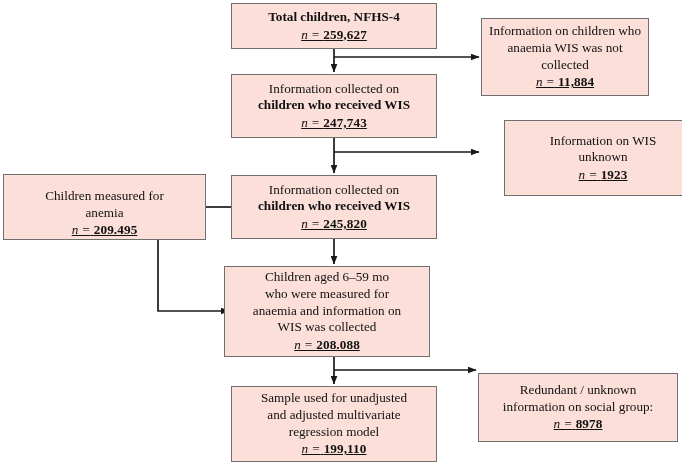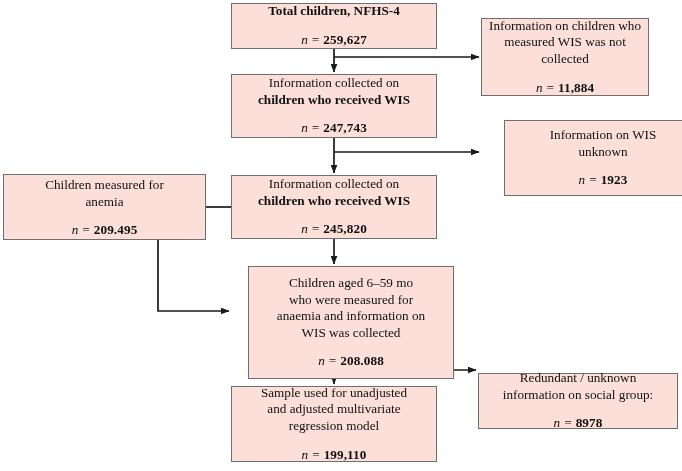--- a/index.html
+++ b/index.html
@@ -39,39 +39,40 @@
     z-index: 2;
   }
   .node .line {
     display: block;
     white-space: nowrap;
   }
   .node .bold {
     font-weight: bold;
   }
   .node .nline {
-    margin-top: 12px;
+    margin-top: 1px;
     white-space: nowrap;
+    text-decoration: underline;
   }
   .node .nline .ital {
     font-style: italic;
   }
   .node .nline .num {
     font-weight: bold;
     letter-spacing: 0.1px;
   }
   
   #node-total        { left: 231px; top: 3px;   width: 206px; height: 46px; }
   #node-collected-1  { left: 231px; top: 74px;  width: 206px; height: 64px; }
   #node-collected-2  { left: 231px; top: 175px; width: 206px; height: 64px; }
-  #node-aged         { left: 248px; top: 266px; width: 206px; height: 113px; }
+  #node-aged         { left: 224px; top: 266px; width: 206px; height: 91px; }
   #node-sample       { left: 231px; top: 386px; width: 206px; height: 76px; }
   #node-not-collected{ left: 481px; top: 18px;  width: 168px; height: 78px; }
   #node-unknown      { left: 504px; top: 120px; width: 198px; height: 76px; }
-  #node-redundant    { left: 478px; top: 373px; width: 200px; height: 56px; }
+  #node-redundant    { left: 478px; top: 373px; width: 200px; height: 69px; }
   #node-anemia       { left: 3px;   top: 174px; width: 203px; height: 66px; justify-content: flex-end; }
 </style>
 </head>
 <body>
 
 <div id="flowchart">
 
   <svg id="edges" viewBox="0 0 682 471" width="682" height="471" xmlns="http://www.w3.org/2000/svg">
     <defs>
       <marker id="arrowhead" markerWidth="9" markerHeight="7" refX="8.4" refY="3.5" orient="auto" markerUnits="userSpaceOnUse">
@@ -125,21 +126,21 @@
 
   <div class="node" id="node-sample">
     <span class="line">Sample used for unadjusted</span>
     <span class="line">and adjusted multivariate</span>
     <span class="line">regression model</span>
     <span class="nline"><span class="ital">n =</span> <span class="num">199,110</span></span>
   </div>
 
   <div class="node" id="node-not-collected">
     <span class="line">Information on children who</span>
-    <span class="line">measured WIS was not</span>
+    <span class="line">anaemia WIS was not</span>
     <span class="line">collected</span>
     <span class="nline"><span class="ital">n =</span> <span class="num">11,884</span></span>
   </div>
 
   <div class="node" id="node-unknown">
     <span class="line">Information on WIS</span>
     <span class="line">unknown</span>
     <span class="nline"><span class="ital">n =</span> <span class="num">1923</span></span>
   </div>
 

